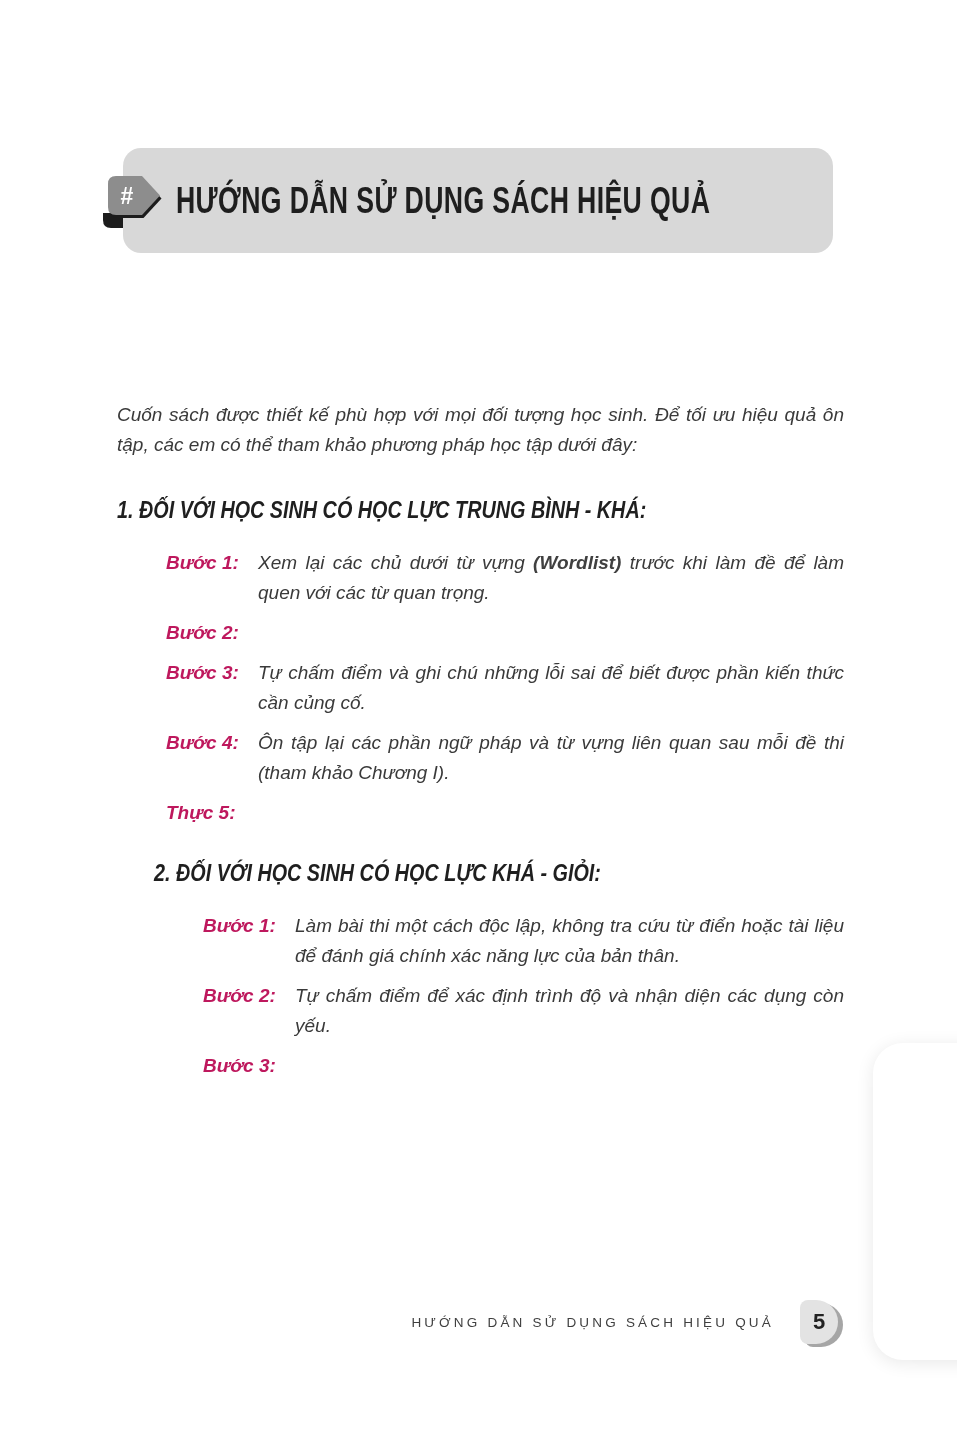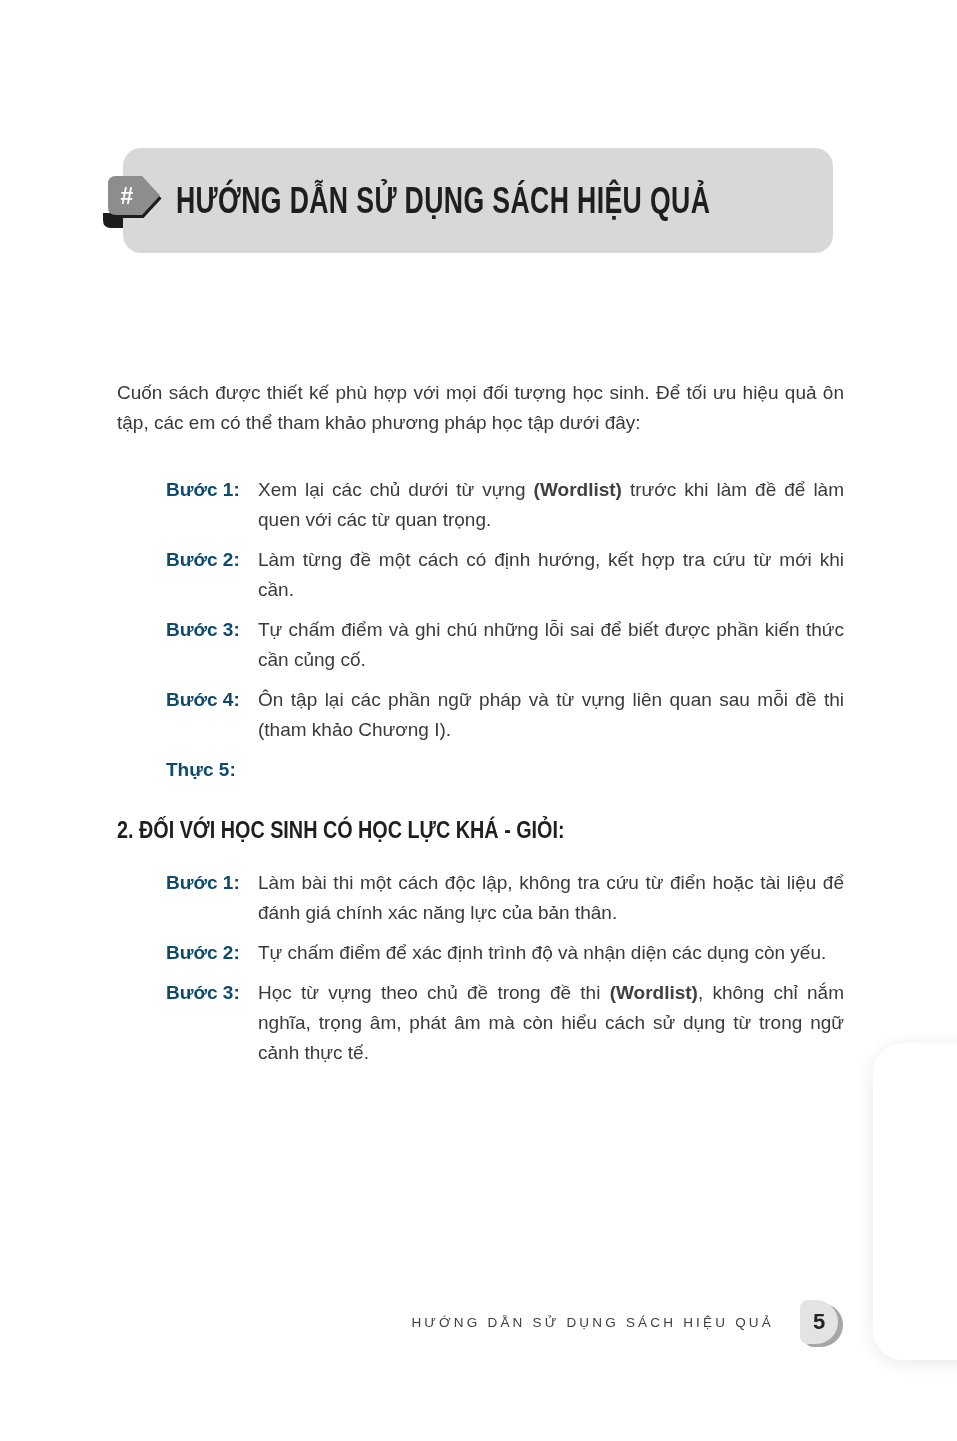--- a/index.html
+++ b/index.html
@@ -49,32 +49,33 @@
     white-space: nowrap;
     transform: scaleX(0.74);
     transform-origin: left center;
     letter-spacing: 0.5px;
   }
 
   
   .content {
     position: absolute;
     left: 117px;
-    top: 378px;
+    top: 400px;
     width: 727px;
+    font-style: italic;
   }
   .intro {
     margin: 0 0 37px 0;
     font-size: 19px;
     line-height: 30px;
     text-align: justify;
     color: #3a3a3a;
   }
   .section { margin: 0; }
-  .section + .section { margin-top: 32px; }
+  .section + .section { margin-top: 32px; margin-left: 37px; }
   .section-heading {
     margin: 0 0 22px 0;
     line-height: 26px;
   }
   .section-heading-text {
     display: inline-block;
     font-size: 23px;
     font-weight: 700;
     color: #1f1f1f;
     white-space: nowrap;
@@ -85,21 +86,21 @@
   .step {
     display: flex;
     margin-bottom: 10px;
     font-size: 19px;
     line-height: 30px;
   }
   .step-label {
     flex: none;
     width: 92px;
     font-weight: 700;
-    color: #0c4a6e;
+    color: #be185d;
   }
   .step-text {
     flex: 1;
     text-align: justify;
     color: #3a3a3a;
   }
   .step-text .seg-bold {
     font-weight: 700;
     color: #404040;
   }
@@ -163,28 +164,28 @@
   </svg>
   <div class="banner-title-wrap">
     <span class="banner-title">HƯỚNG DẪN SỬ DỤNG SÁCH HIỆU QUẢ</span>
   </div>
 </div>
 
 <div class="content">
   <p class="intro">Cuốn sách được thiết kế phù hợp với mọi đối tượng học sinh. Để tối ưu hiệu quả ôn tập, các em có thể tham khảo phương pháp học tập dưới đây:</p>
   <div>
       <div class="section">
+        <div class="section-heading"><span class="section-heading-text">1. ĐỐI VỚI HỌC SINH CÓ HỌC LỰC TRUNG BÌNH - KHÁ:</span></div>
         <div class="steps">
           <div class="step">
             <span class="step-label">Bước 1:</span>
             <div class="step-text"><span class="seg">Xem lại các chủ dưới từ vựng </span><span class="seg-bold">(Wordlist)</span><span class="seg"> trước khi làm đề để làm quen với các từ quan trọng.</span></div>
           </div>
           <div class="step">
             <span class="step-label">Bước 2:</span>
-            <div class="step-text"><span class="seg">Làm từng đề một cách có định hướng, kết hợp tra cứu từ mới khi cần.</span></div>
           </div>
           <div class="step">
             <span class="step-label">Bước 3:</span>
             <div class="step-text"><span class="seg">Tự chấm điểm và ghi chú những lỗi sai để biết được phần kiến thức cần củng cố.</span></div>
           </div>
           <div class="step">
             <span class="step-label">Bước 4:</span>
             <div class="step-text"><span class="seg">Ôn tập lại các phần ngữ pháp và từ vựng liên quan sau mỗi đề thi (tham khảo Chương I).</span></div>
           </div>
           <div class="step">
@@ -198,21 +199,20 @@
           <div class="step">
             <span class="step-label">Bước 1:</span>
             <div class="step-text"><span class="seg">Làm bài thi một cách độc lập, không tra cứu từ điển hoặc tài liệu để đánh giá chính xác năng lực của bản thân.</span></div>
           </div>
           <div class="step">
             <span class="step-label">Bước 2:</span>
             <div class="step-text"><span class="seg">Tự chấm điểm để xác định trình độ và nhận diện các dụng còn yếu.</span></div>
           </div>
           <div class="step">
             <span class="step-label">Bước 3:</span>
-            <div class="step-text"><span class="seg">Học từ vựng theo chủ đề trong đề thi </span><span class="seg-bold">(Wordlist)</span><span class="seg">, không chỉ nắm nghĩa, trọng âm, phát âm mà còn hiểu cách sử dụng từ trong ngữ cảnh thực tế.</span></div>
           </div>
         </div>
       </div>
     </div>
 </div>
 
 <div class="page-curl"></div>
 
 <div class="footer">
   <span class="footer-label">HƯỚNG DẪN SỬ DỤNG SÁCH HIỆU QUẢ</span>

